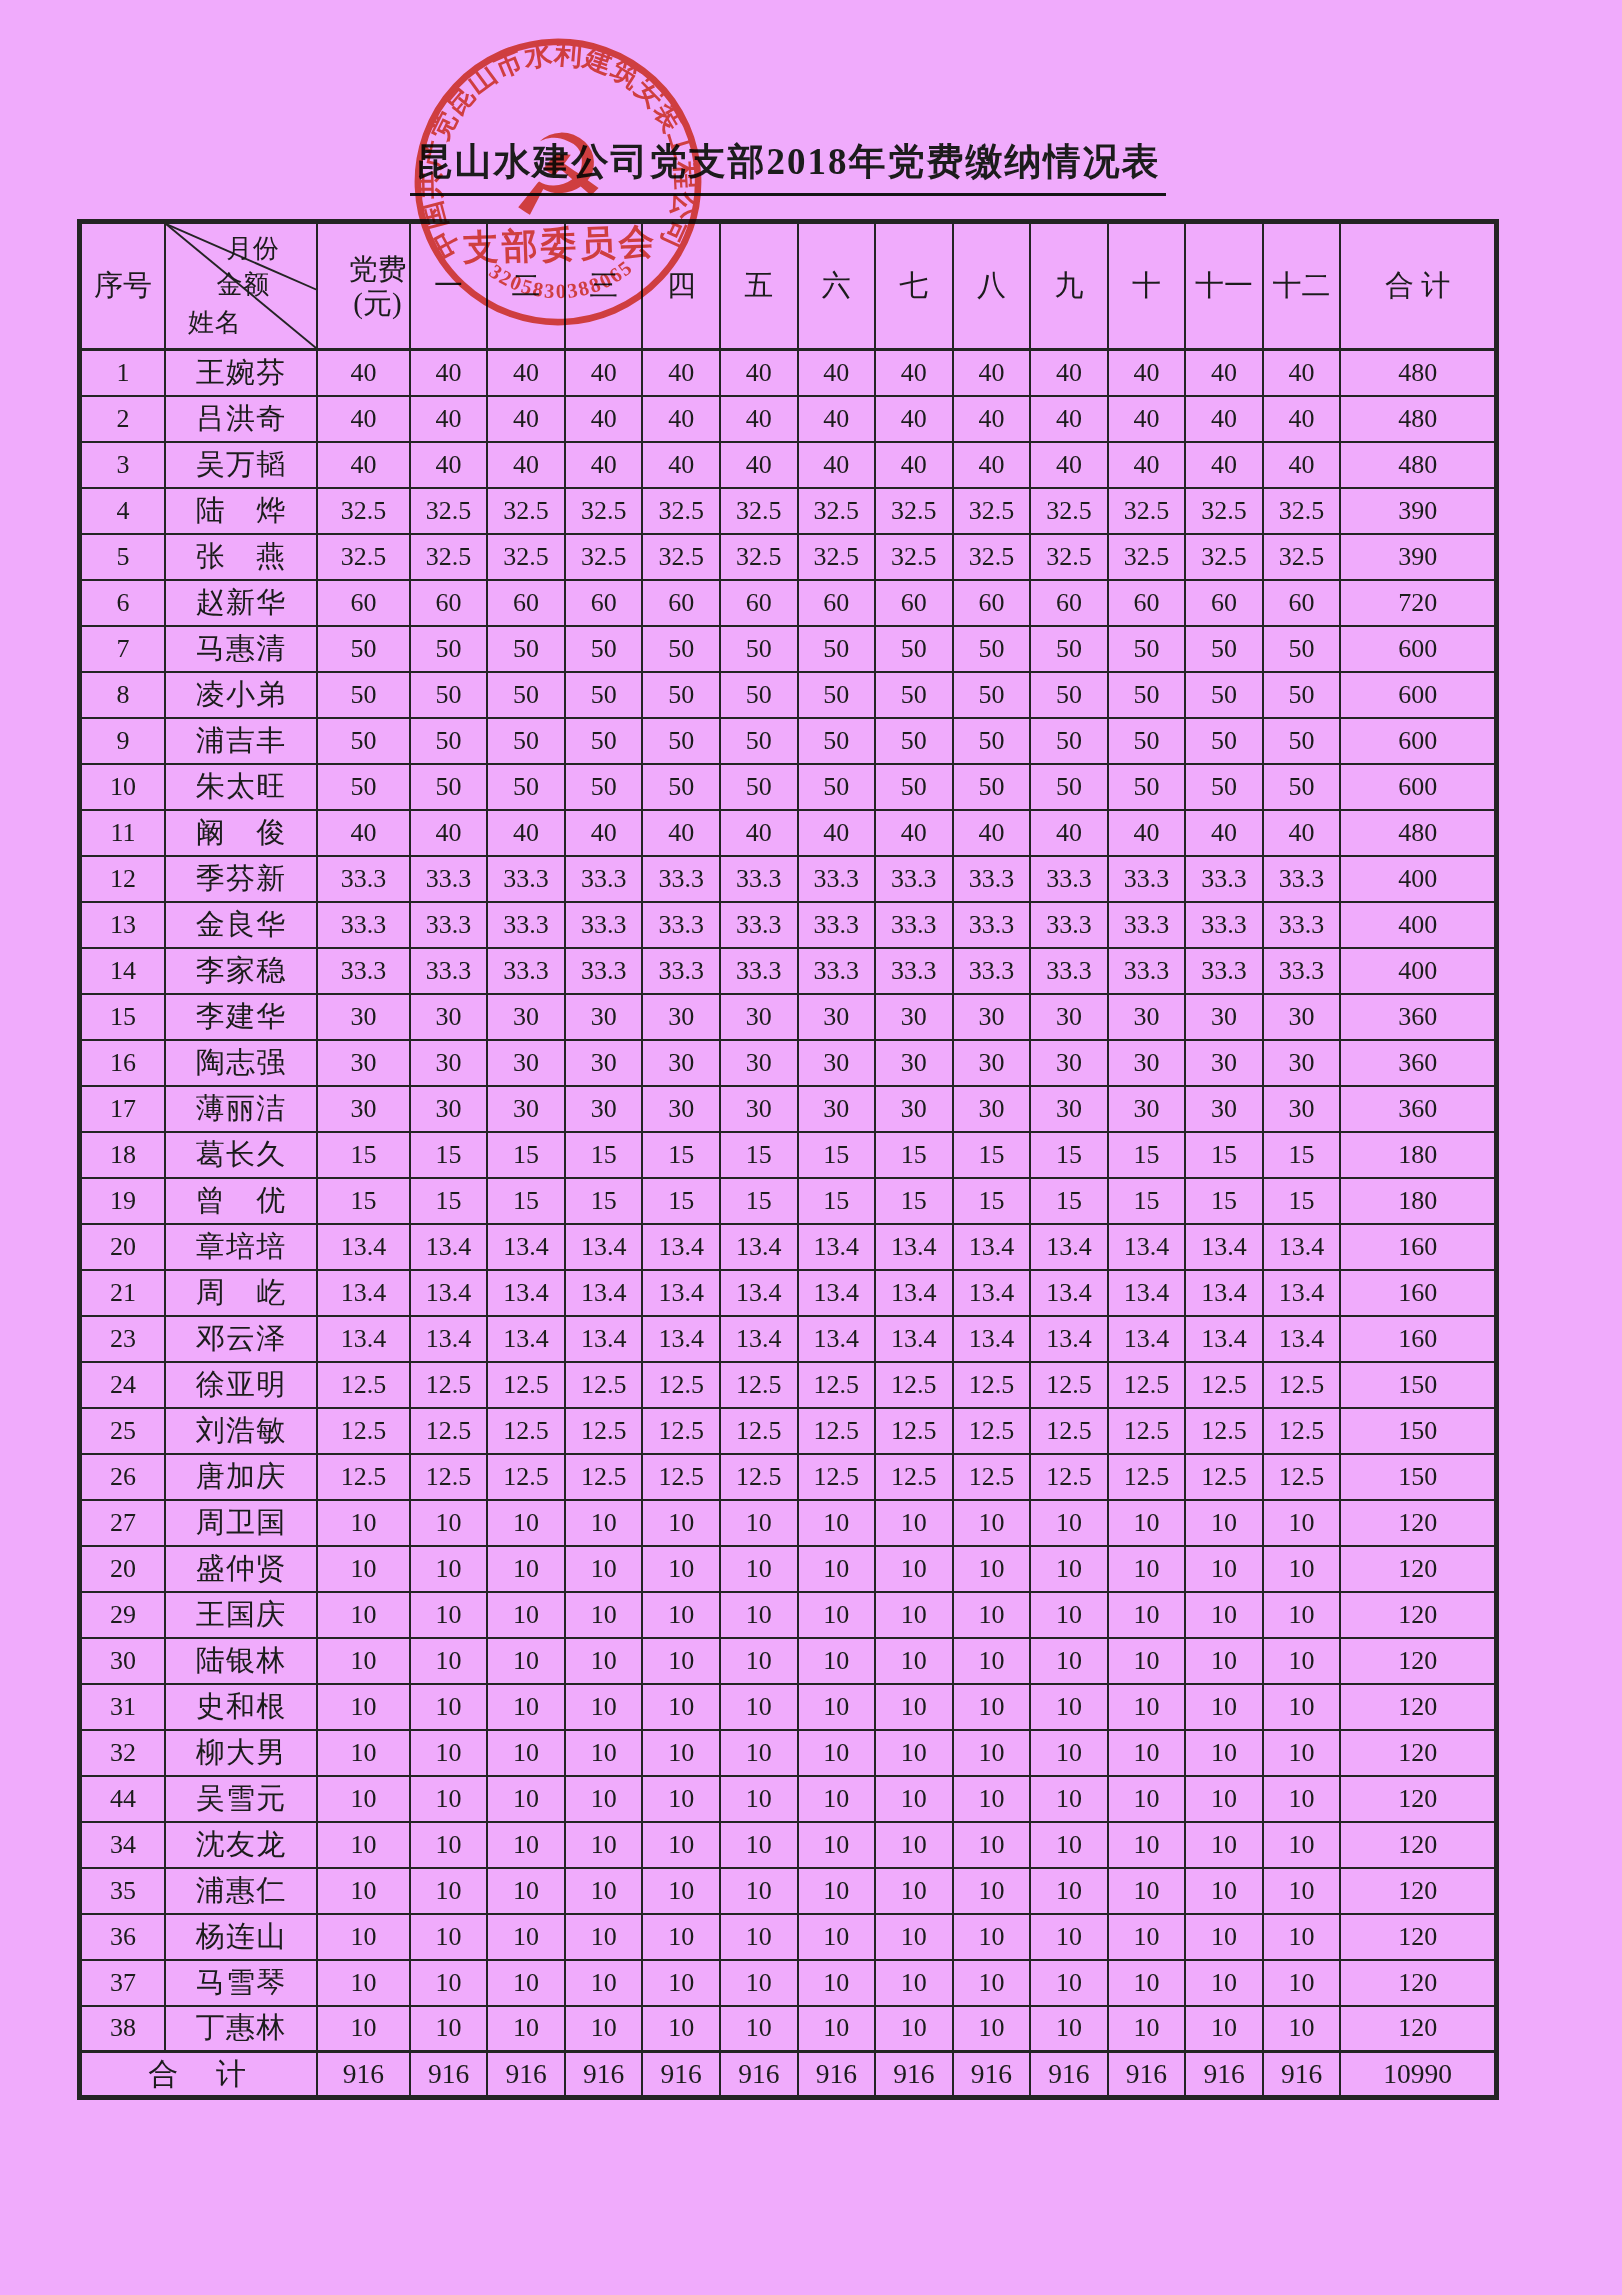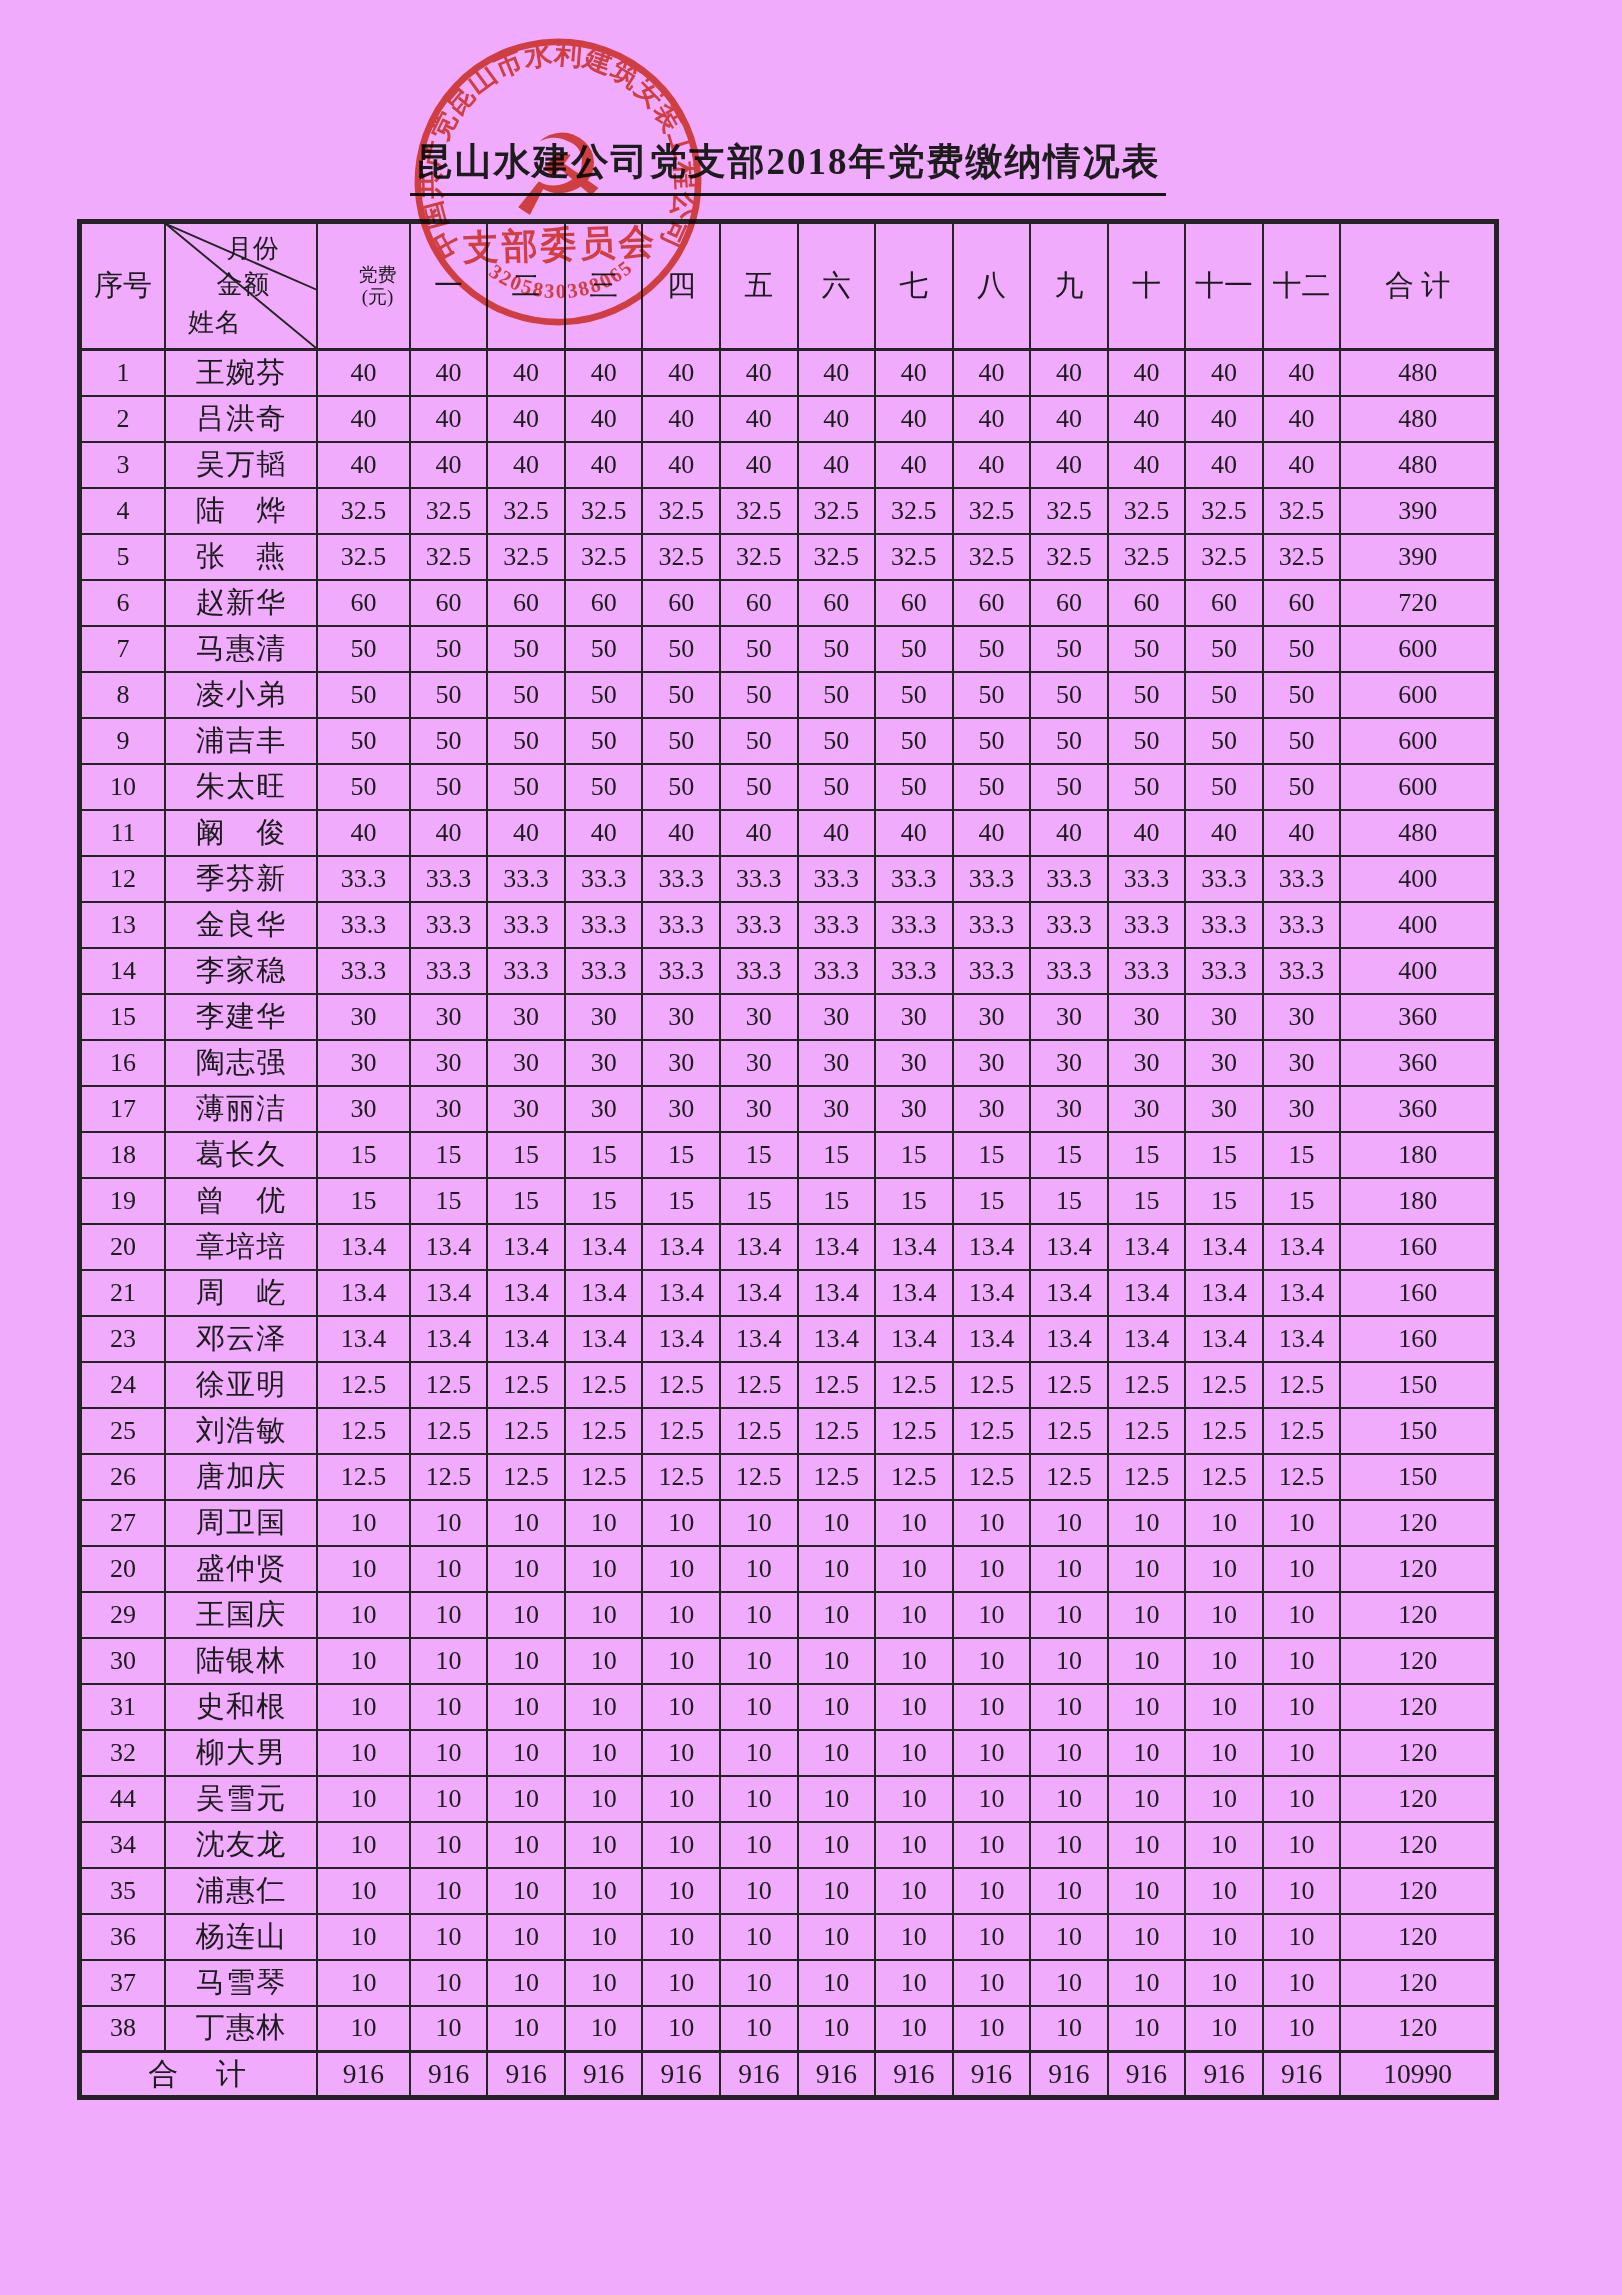--- a/index.html
+++ b/index.html
@@ -22,21 +22,21 @@
     border:2px solid #242424;border-top-width:2.6px;border-bottom-width:2.6px;
     text-align:center;vertical-align:middle;padding:0;font-weight:normal;
     overflow:hidden;white-space:nowrap;
   }
   .fee thead tr{height:128px;}
   .fee thead th{font-size:29px;border-bottom-width:3.9px;}
   .fee tbody tr{height:46px;}
   .month-h{font-size:30px;}
   .num{font-size:26px;}
   .name{font-size:29px;letter-spacing:1.3px;margin-top:16px;}
-  .fee-head div{line-height:1.18;font-size:19px;padding-left:28px;}
+  .fee-head div{line-height:1.18;font-size:29px;padding-left:28px;}
   tr.total-row{height:48px;}
   tr.total-row td{border-top-width:3.9px;font-size:27.5px;}
   tr.total-row td.tlabel{font-size:30px;letter-spacing:3.9px;}
   tr.footer-row{height:63px;}
   tr.footer-row td{font-size:29px;letter-spacing:1.3px;}
   
   th.diag{position:relative;padding:0;}
   th.diag svg{position:absolute;left:0;top:0;width:100%;height:100%;}
   th.diag span{position:absolute;font-size:26px;letter-spacing:0.7px;}
   .d-top{top:6.5px;left:50%;transform:translateX(-28%);}

